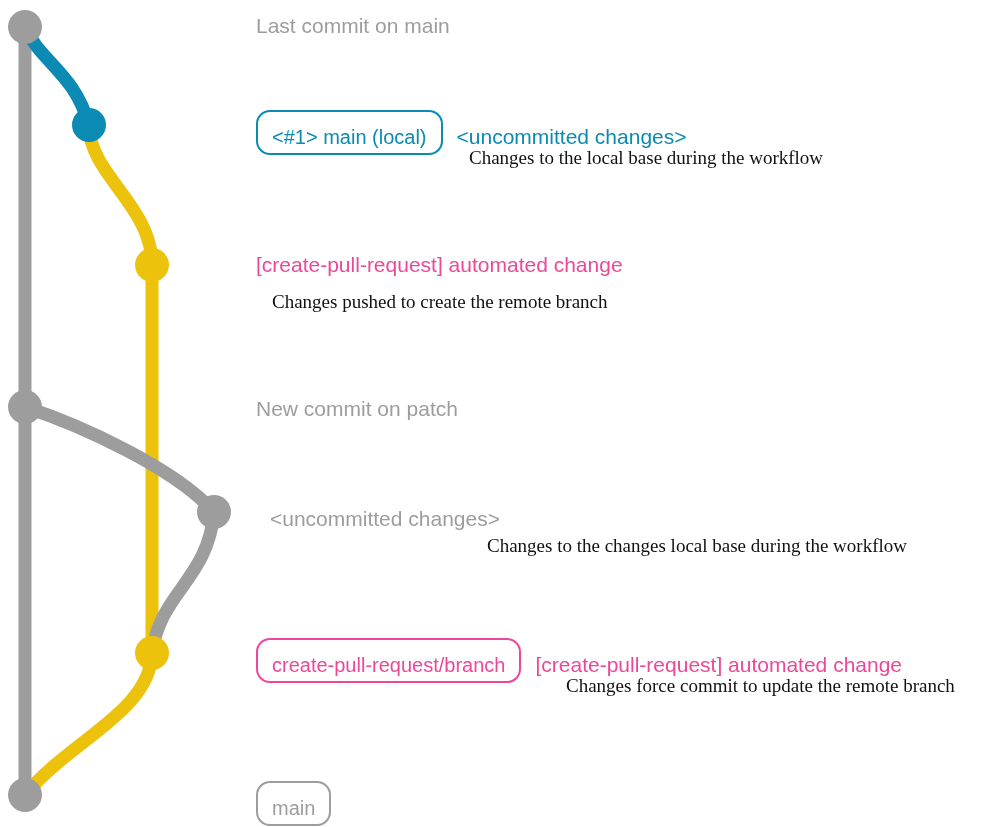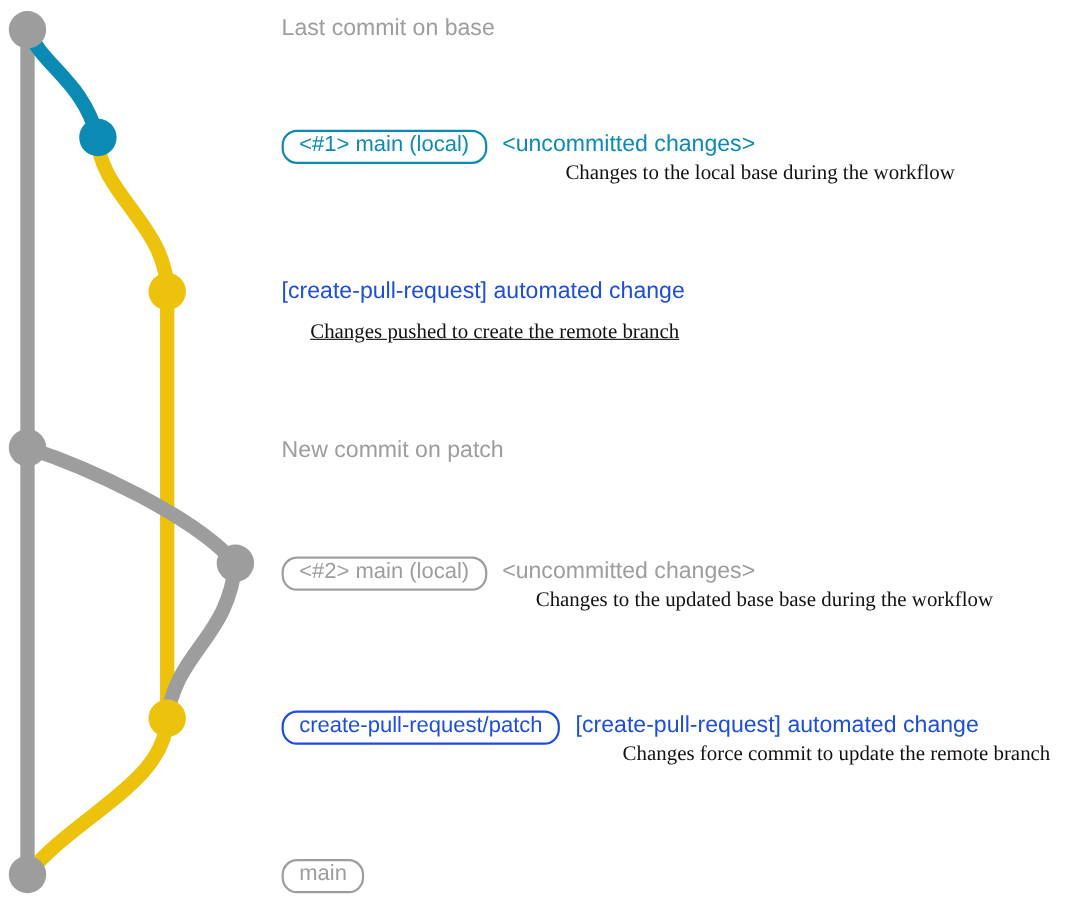--- a/index.html
+++ b/index.html
@@ -26,21 +26,21 @@
   .row {
     position: absolute;
     display: flex;
     align-items: baseline;
     white-space: nowrap;
   }
   .pill {
     display: inline-block;
     border: 2px solid currentColor;
     border-radius: 14px;
-    padding: 1px 14px 6px 14px;
+    padding: 15px 14px 6px 14px;
     font-size: 20px;
     line-height: 1;
     font-family: "Liberation Sans", sans-serif;
     background: #ffffff;
   }
   .subject {
     font-size: 21px;
     font-family: "Liberation Sans", sans-serif;
     line-height: 1;
     margin-top: 10px;
@@ -53,21 +53,21 @@
   .desc {
     position: absolute;
     font-family: "Liberation Serif", serif;
     font-size: 19px;
     color: #111111;
     white-space: nowrap;
     line-height: 1;
   }
   .c-teal  { color: #0b8ab3; }
   .c-gray  { color: #9d9d9d; }
-  .c-yellow{ color: #1d4ed8; }
+  .c-yellow{ color: #ec4899; }
   .gap-md { width: 14px; display: inline-block; }
 </style>
 </head>
 <body>
 
 <svg id="graph-canvas" viewBox="0 0 981 827" xmlns="http://www.w3.org/2000/svg">
 
   <path d="M 25 27 L 25 795" fill="none" stroke="#9d9d9d" stroke-width="13" stroke-linecap="round"></path>
 
   <path d="M 25 27 C 40 62, 74 72, 89 125" fill="none" stroke="#0b8ab3" stroke-width="13" stroke-linecap="round"></path>
@@ -85,48 +85,47 @@
   <circle cx="25" cy="27" r="17" fill="#9d9d9d"></circle>
   <circle cx="89" cy="125" r="17" fill="#0b8ab3"></circle>
   <circle cx="152" cy="265" r="17" fill="#edc20c"></circle>
   <circle cx="25" cy="407" r="17" fill="#9d9d9d"></circle>
   <circle cx="214" cy="512" r="17" fill="#9d9d9d"></circle>
   <circle cx="152" cy="653" r="17" fill="#edc20c"></circle>
   <circle cx="25" cy="795" r="17" fill="#9d9d9d"></circle>
 </svg>
 
 <div class="row" style="left:256px; top:15px;">
-  <span class="plain-subject c-gray">Last commit on base</span>
+  <span class="plain-subject c-gray">Last commit on main</span>
 </div>
 
 <div class="row" style="left:256px; top:110px;">
   <span class="pill c-teal">&lt;#1&gt; main (local)</span>
   <span class="gap-md"></span>
   <span class="subject c-teal">&lt;uncommitted changes&gt;</span>
 </div>
-<div class="desc" style="left:514px; top:148px;">Changes to the local base during the workflow</div>
+<div class="desc" style="left:469px; top:148px;">Changes to the local base during the workflow</div>
 
 <div class="row" style="left:256px; top:254px;">
   <span class="plain-subject c-yellow">[create-pull-request] automated change</span>
 </div>
-<div class="desc" style="left:282px; top:292px;text-decoration:underline;">Changes pushed to create the remote branch</div>
+<div class="desc" style="left:272px; top:292px;">Changes pushed to create the remote branch</div>
 
 <div class="row" style="left:256px; top:398px;">
   <span class="plain-subject c-gray">New commit on patch</span>
 </div>
 
 <div class="row" style="left:256px; top:498px;">
-  <span class="pill c-gray">&lt;#2&gt; main (local)</span>
   <span class="gap-md"></span>
   <span class="subject c-gray">&lt;uncommitted changes&gt;</span>
 </div>
-<div class="desc" style="left:487px; top:536px;">Changes to the updated base base during the workflow</div>
+<div class="desc" style="left:487px; top:536px;">Changes to the changes local base during the workflow</div>
 
 <div class="row" style="left:256px; top:638px;">
-  <span class="pill c-yellow">create-pull-request/patch</span>
+  <span class="pill c-yellow">create-pull-request/branch</span>
   <span class="gap-md"></span>
   <span class="subject c-yellow">[create-pull-request] automated change</span>
 </div>
 <div class="desc" style="left:566px; top:676px;">Changes force commit to update the remote branch</div>
 
 <div class="row" style="left:256px; top:781px;gap:15px;">
   <span class="pill c-gray">main</span>
   <span class="gap-md"></span>
 </div>
 

